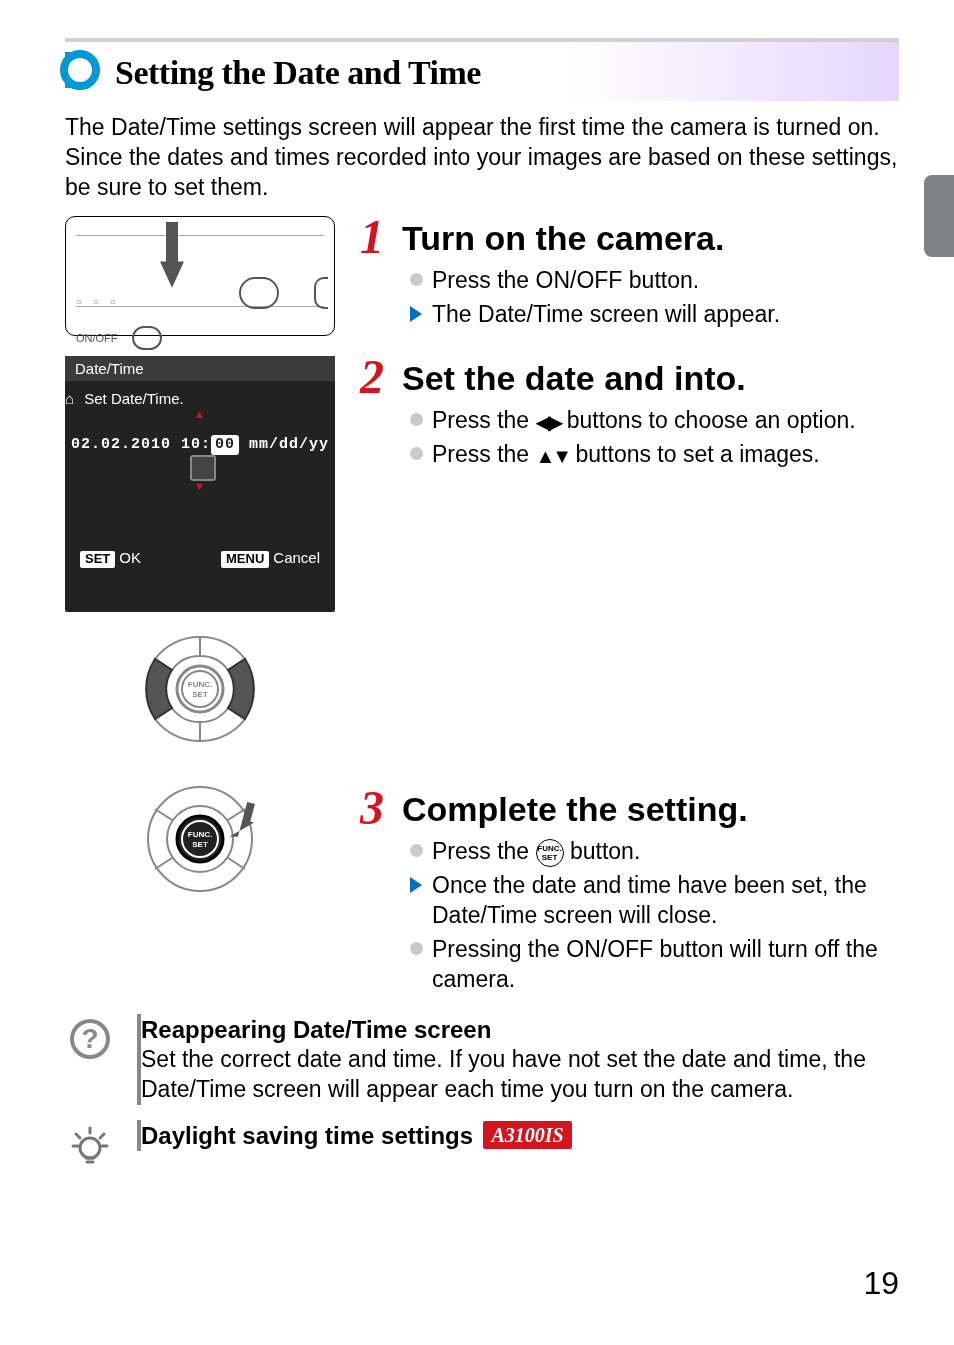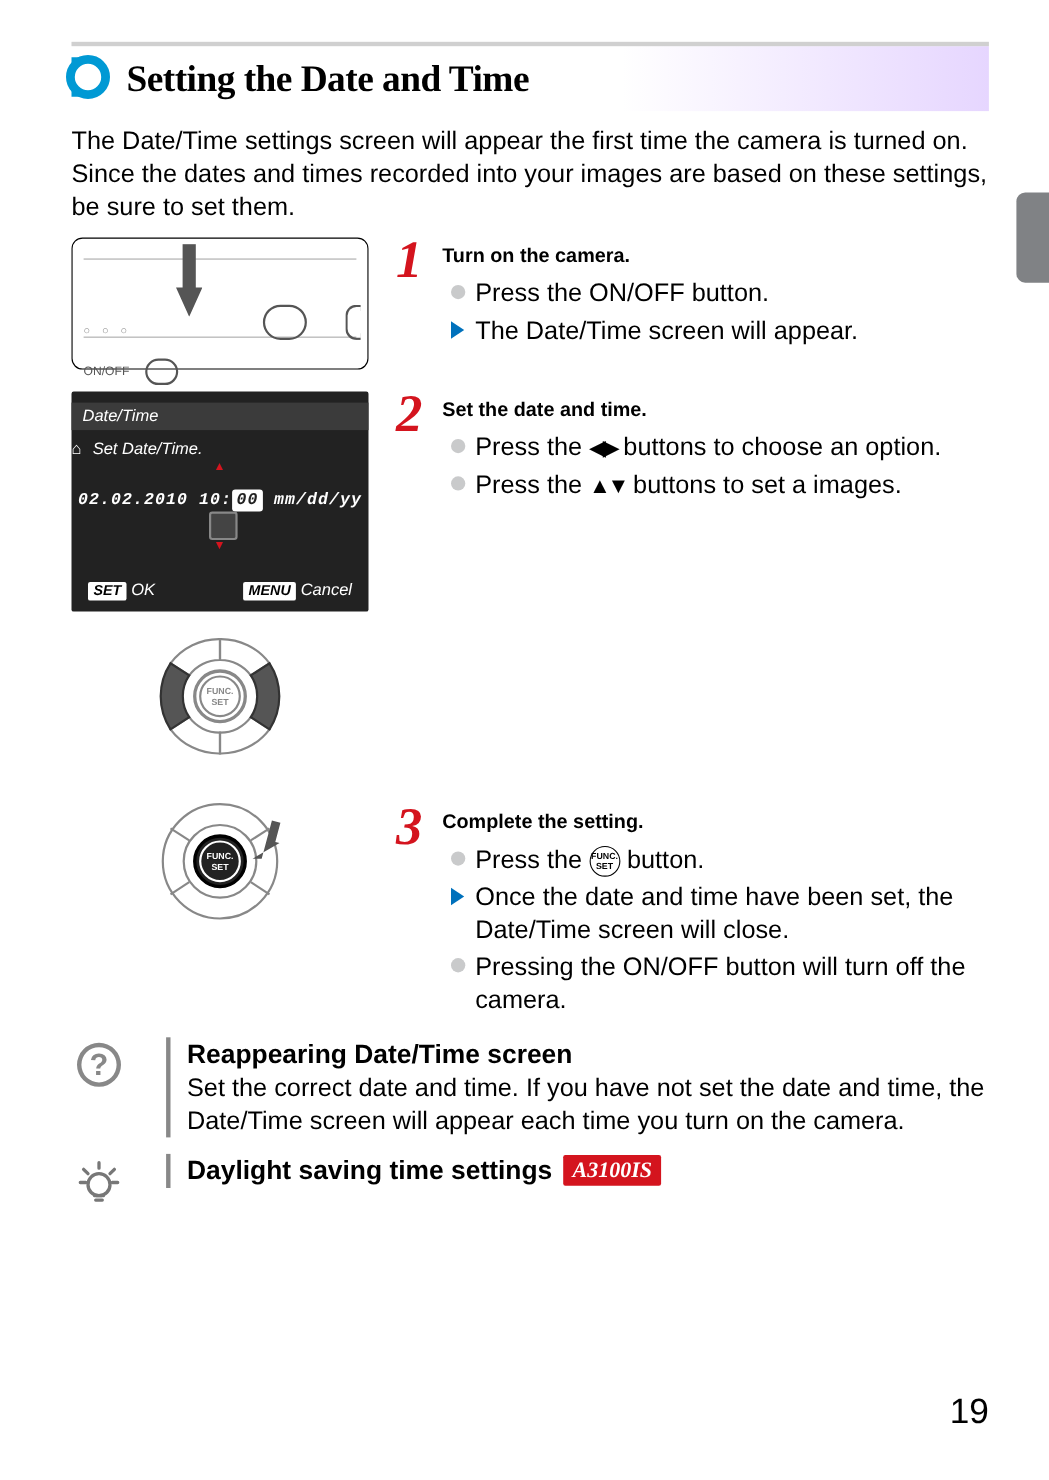--- a/index.html
+++ b/index.html
@@ -64,21 +64,21 @@
 
   .step-head{position:relative;padding-left:42px;margin-top:5px;}
   .step-num{
     position:absolute;left:0;top:-10px;
     font-family:"Times New Roman",serif;
     font-style:italic;
     font-weight:900;
     font-size:48px;
     color:#d4141e;
   }
-  .step-title{font-weight:700;font-size:18px;}
+  .step-title{font-weight:700;font-size:34px;}
 
   ul.bullets{list-style:none;margin:6px 0 0 0;padding:0 0 0 50px;}
   ul.bullets li{position:relative;padding-left:22px;margin:4px 0;}
   ul.bullets li .dot{
     position:absolute;left:0;top:7px;
     width:13px;height:13px;border-radius:50%;
     background:#c9cacb;
   }
   ul.bullets li .tri{
     position:absolute;left:0;top:6px;
@@ -114,49 +114,48 @@
   .illus.camera .shutter{position:absolute;right:55px;top:60px;width:36px;height:28px;border:2px solid #555;border-radius:18px;}
   .illus.camera .rim{position:absolute;right:6px;top:60px;width:12px;height:28px;border:2px solid #555;border-radius:10px 0 0 10px;border-right:none;}
   .illus.camera .arrow{
     position:absolute;left:94px;top:5px;
     width:24px;height:66px;
     background:#555;
     clip-path:polygon(25% 0,75% 0,75% 60%,100% 60%,50% 100%,0 60%,25% 60%);
   }
   .illus.camera .dots{position:absolute;left:10px;top:78px;font-size:10px;color:#888;letter-spacing:4px;}
 
-  .illus.lcd{background:#222;color:#fff;height:200px;border:none;border-radius:2px;font-size:15px;padding-top:10px;font-style:italic;}
+  .illus.lcd{background:#222;color:#fff;height:256px;border:none;border-radius:2px;font-size:15px;padding-top:0;}
   .illus.lcd .lcd-title{background:#3b3b3b;padding:3px 10px;}
   .illus.lcd .lcd-center{margin-top:8px;}
   .illus.lcd .lcd-center .home{display:inline-block;margin-right:6px;}
   .illus.lcd .lcd-date{
     margin:14px auto 0;text-align:center;
     font-family:"Courier New",monospace;font-weight:700;
     letter-spacing:1px;
   }
   .illus.lcd .sel{display:inline-block;background:#fff;color:#222;border-radius:3px;padding:0 4px;}
   .illus.lcd .sun{display:inline-block;width:22px;height:22px;border:2px solid #888;border-radius:3px;background:#444;vertical-align:middle;margin-left:6px;}
   .illus.lcd .arrows{text-align:center;font-size:11px;color:#d4141e;letter-spacing:1px;margin-top:-2px;}
-  .illus.lcd .lcd-bottom{display:flex;justify-content:space-between;padding:0 15px;margin-top:24px;font-size:15px;}
+  .illus.lcd .lcd-bottom{display:flex;justify-content:space-between;padding:0 15px;margin-top:55px;font-size:15px;}
   .illus.lcd .tag{display:inline-block;background:#fff;color:#000;padding:0 5px;border-radius:2px;font-weight:700;margin-right:4px;font-size:13px;}
 
   .illus.dpad{height:130px;border:none;text-align:center;}
   .illus.dpad svg{margin-top:2px;}
 
   
   .tip{display:flex;margin-top:15px;align-items:flex-start;}
   .tip-icon{
     width:50px;height:50px;flex:none;
     display:flex;align-items:center;justify-content:center;
     color:#777;font-size:40px;
   }
   .tip-body{
-    margin-left:36px;
+    margin-left:22px;
     border-left:4px solid #888;
-    padding-left:15px;
   }
   .tip-title{font-weight:700;font-size:24px;}
   .model-badge{
     display:inline-block;background:#d4141e;color:#ffffff;
     font-style:italic;font-weight:900;font-family:"Times New Roman",serif;
     padding:1px 8px;border-radius:2px;font-size:20px;vertical-align:2px;
     margin-left:4px;
   }
 
   .page-num{
@@ -239,21 +238,21 @@
             <circle r="18" fill="none" stroke="#888" stroke-width="2"></circle>
             <text text-anchor="middle" y="-2" font-size="8" fill="#888" font-weight="700">FUNC.</text>
             <text text-anchor="middle" y="8" font-size="8" fill="#888" font-weight="700">SET</text>
           </g>
         </svg>
       </div>
     </div>
     <div class="step-right">
       <div class="step-head">
         <span class="step-num">2</span>
-        <span class="step-title">Set the date and time.</span>
+        <span class="step-title">Set the date and into.</span>
       </div>
       <ul class="bullets">
         <li><span class="dot"></span>
           <span>Press the </span><span class="lr-icon">◀▶</span><span> buttons to choose an option.</span>
         </li>
         <li><span class="dot"></span>
           <span>Press the </span><span class="ud-icon">▲▼</span><span> buttons to set a images.</span>
         </li>
       </ul>
     </div>

